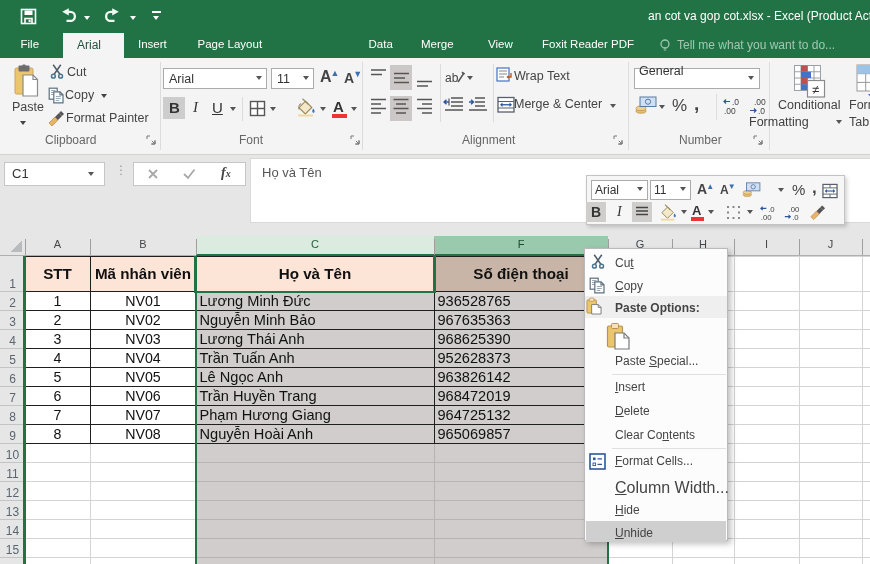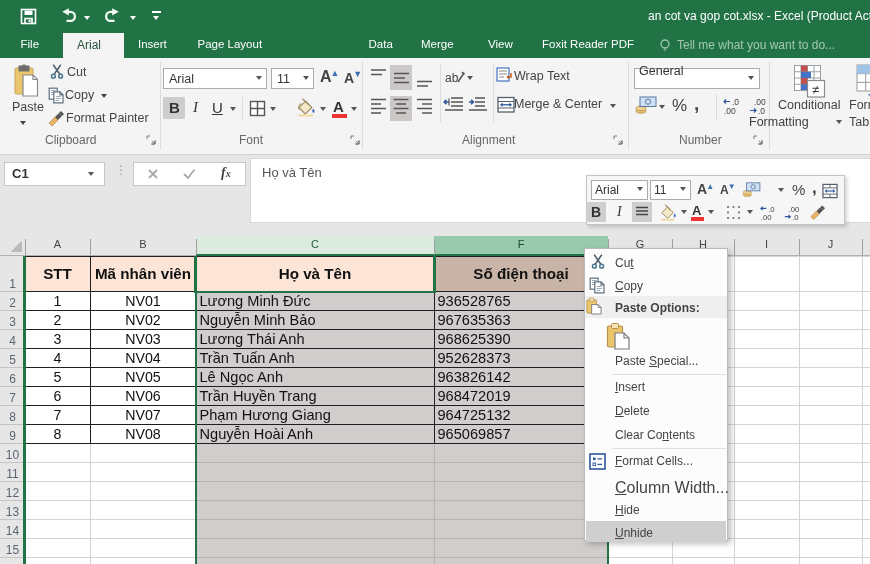--- a/index.html
+++ b/index.html
@@ -228,21 +228,21 @@
   <rect x="1" y="1" width="21" height="26" fill="#fff" stroke="#999" stroke-width="1"></rect>
   <path d="M1 9.7 h21 M1 18.4 h21 M9.7 1 v26 M18.4 1 v26" stroke="#999" stroke-width="1"></path>
   <rect x="1" y="1" width="21" height="8.7" fill="#9dc3e6"></rect>
   <path d="M12 30 l5 6 5-6z" fill="#4472c4"></path>
 </svg>
 <div class="tt" style="left:849px;top:98px;color:#444;font-size:12.5px;">Form</div>
 <div class="tt" style="left:849px;top:115px;color:#444;font-size:12.5px;">Tab</div>
 
 <div class="abs" style="left:0;top:155px;width:870px;height:81px;background:#e6e6e6;"></div>
 <div class="abs" style="left:4px;top:162px;width:101px;height:24px;background:#fff;border:1px solid #c6c6c6;box-sizing:border-box;"></div>
-<div class="tt" style="left:12px;top:166px;color:#333;font-size:13px;font-weight:bold;">C1</div>
+<div class="tt" style="left:12px;top:166px;color:#333;font-size:13px;">C1</div>
 <div class="dn" style="left:88px;top:171.5px;"></div>
 <div class="tt" style="left:115px;top:163px;color:#9a9a9a;font-size:12px;letter-spacing:0;">⋮</div>
 <div class="abs" style="left:133px;top:162px;width:113px;height:24px;background:#fff;border:1px solid #c6c6c6;box-sizing:border-box;"></div>
 <svg class="abs" style="left:147px;top:168px;" width="12" height="12" viewBox="0 0 12 12">
   <path d="M2 2 L10 10 M10 2 L2 10" stroke="#a8a8a8" stroke-width="1.8"></path>
 </svg>
 <svg class="abs" style="left:182px;top:168px;" width="14" height="12" viewBox="0 0 14 12">
   <path d="M2 6 L6 10 L12.5 1.5" stroke="#a8a8a8" stroke-width="1.8" fill="none"></path>
 </svg>
 <div class="tt" style="left:221px;top:165px;color:#444;font-size:14px;font-style:italic;font-family:'Liberation Serif',serif;font-weight:bold;">f<span style="font-size:10px;">x</span></div>

